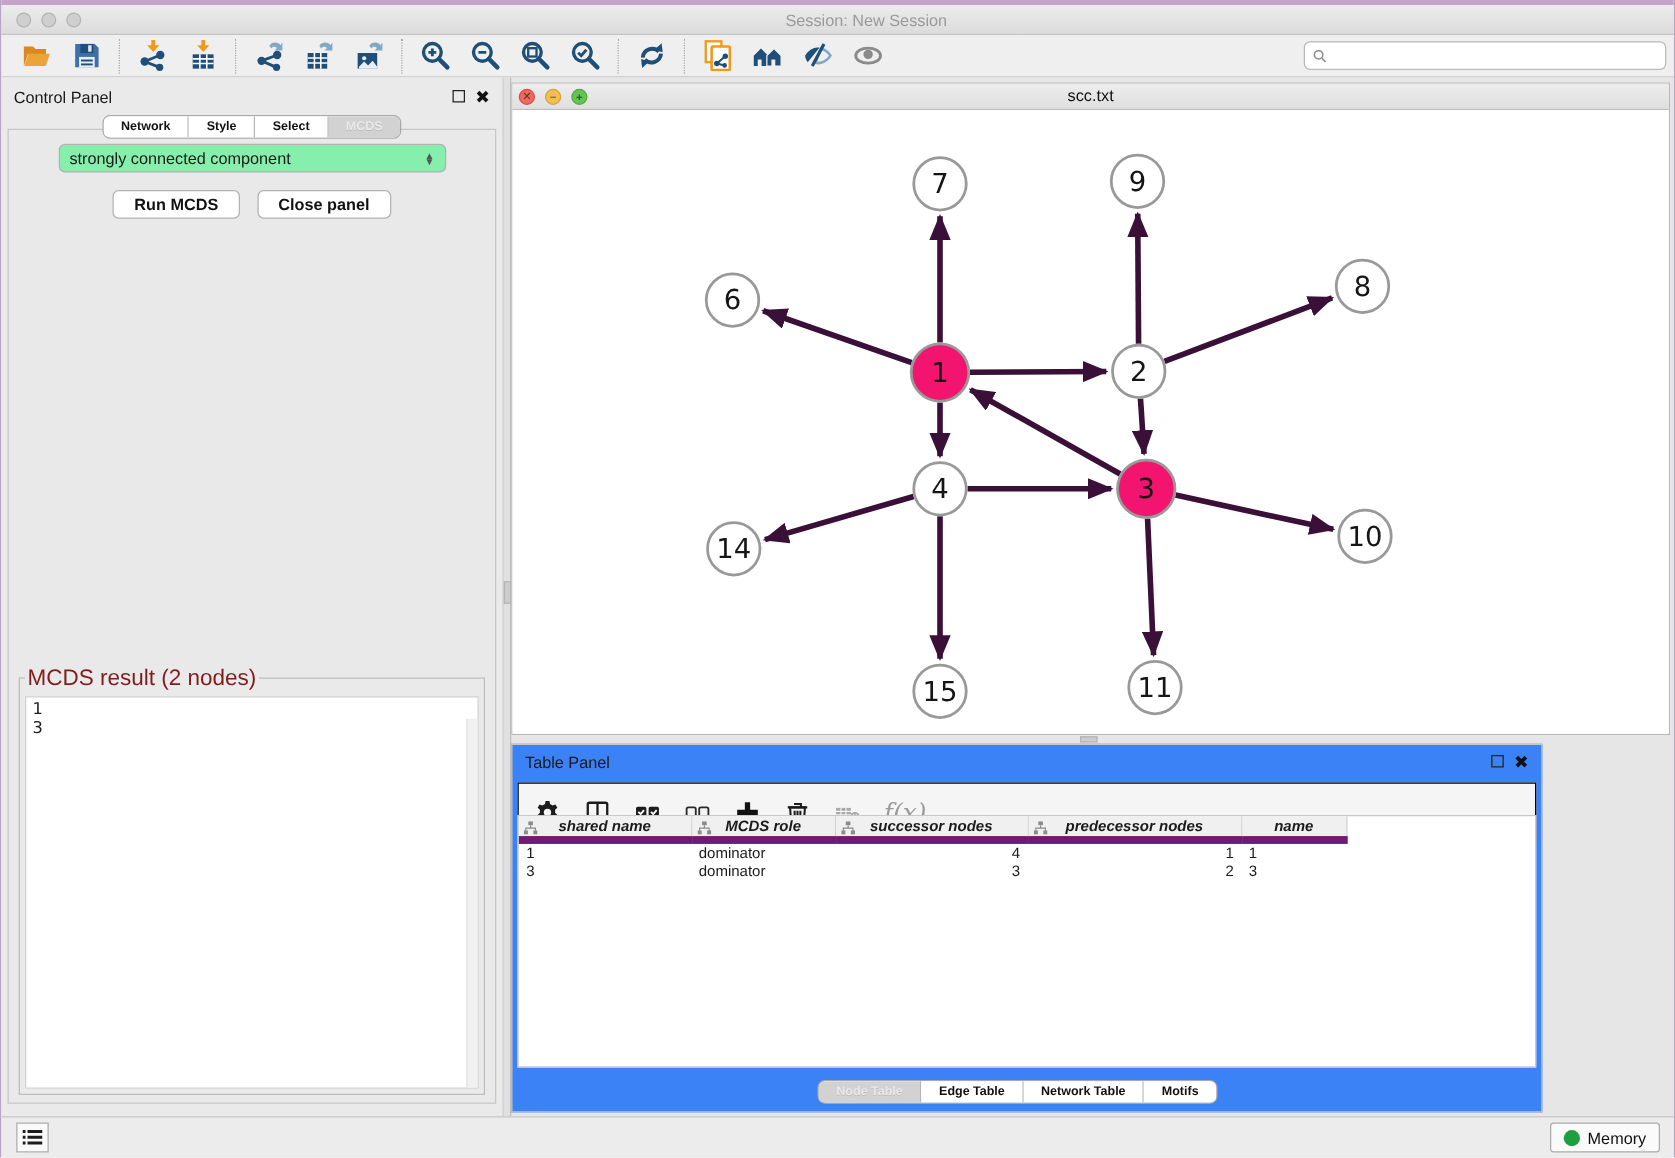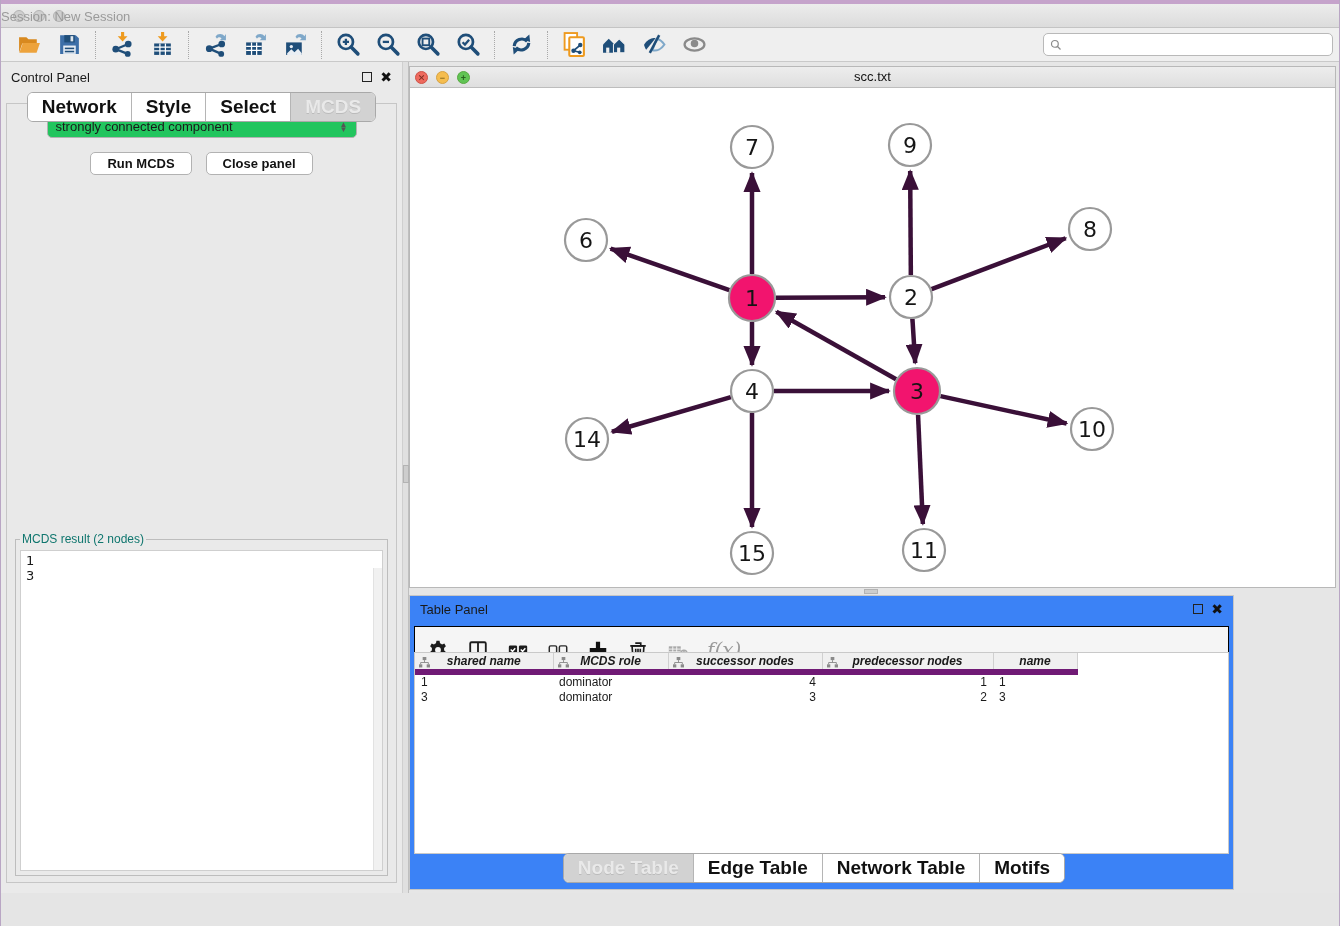--- a/index.html
+++ b/index.html
@@ -7,21 +7,21 @@
   body { font-family:"Liberation Sans","DejaVu Sans",sans-serif; font-size:13px; color:#1a1a1a; }
   #app { position:relative; width:1340px; height:926px; background:#e5e5e5; overflow:hidden; border-left:1px solid #b9a6c4; border-right:1px solid #b9a6c4; }
 
   
   .top-accent { position:absolute; left:0; top:0; width:1340px; height:4px; background:#c5a3cb; }
   .titlebar { position:absolute; left:0; top:4px; width:1340px; height:24px;
     background:linear-gradient(#ececec,#dcdcdc); border-bottom:1px solid #c4c4c4; }
   .traffic { position:absolute; top:6px; width:12px; height:12px; border-radius:50%;
     background:#cfcfcf; border:1px solid #b3b3b3; }
   .t-close{left:12px;} .t-min{left:32px;} .t-max{left:52px;}
-  .win-title { position:absolute; left:0; right:0; top:5px; text-align:left; color:#9a9a9a; }
+  .win-title { position:absolute; left:0; right:0; top:5px; text-align:center; color:#9a9a9a;padding-left:44px; }
 
   
   .toolbar { position:absolute; left:0; top:28px; width:1340px; height:34px;
     background:#efefef; border-bottom:1px solid #c9c9c9; display:flex; align-items:center; padding:0 8px; }
   .tb-icon { width:34px; height:30px; display:flex; align-items:center; justify-content:center; margin:0 3px; }
   .tb-icon svg { width:25px; height:25px; }
   .tb-sep { width:1px; height:28px; margin:0 6px; border-left:1px dotted #a9a9a9; }
   .searchbox { margin-left:auto; width:290px; height:23px; background:#fff; border:1px solid #b9b9b9;
     border-radius:5px; display:flex; align-items:center; padding:0 6px; }
   .searchbox input { border:none; outline:none; flex:1; font-size:12px; font-family:inherit; background:transparent; }
@@ -34,33 +34,33 @@
 
   
   .cpanel { position:absolute; left:0; top:0; width:401px; height:831px; background:#eaeaea; }
   .panel-head { position:relative; height:30px; display:flex; align-items:center; padding:0 10px; }
   .panel-title { font-size:13px; color:#1a1a1a; }
   .panel-btns { margin-left:auto; display:flex; align-items:center; gap:8px; }
   .float-ic { width:10px; height:10px; border:1.5px solid #222; display:inline-block; }
   .close-ic { font-weight:bold; font-size:14px; color:#111; line-height:10px; }
   .tabgroup { display:flex; justify-content:center; position:relative; z-index:2; }
   .tabs { display:flex; border:1px solid #a9a9a9; border-radius:6px; overflow:hidden; background:#fff; }
-  .tab { padding:3px 14px; font-weight:700; font-size:19px; background:#fff; color:#111; border-right:1px solid #b5b5b5; cursor:default; }
+  .tab { padding:3px 14px; font-weight:700; font-size:10px; background:#fff; color:#111; border-right:1px solid #b5b5b5; cursor:default; }
   .tab:last-child { border-right:none; }
   .tab.sel { background:#d2d2d2; color:#e9e9e9; text-shadow:0 1px 0 #bbb; }
   .cpanel-body { position:absolute; left:5px; right:5px; top:41px; bottom:10px; background:#e9e9e9; border:1px solid #c6c6c6; }
   .opt-label { text-align:center; margin-top:22px; font-weight:700; }
-  .dropdown { margin:11px auto 0; width:310px; height:23px; background:#22c55e; border:1px solid #b2b2b2; border-radius:5px;
+  .dropdown { margin:11px auto 0; width:310px; height:23px; background:#86efac; border:1px solid #b2b2b2; border-radius:5px;
     display:flex; align-items:center; padding:0 8px; }
   .dropdown .dd-text { flex:1; font-size:13px; }
   .dd-arrows { display:flex; flex-direction:column; align-items:center; line-height:5px; color:#555; font-size:8px; }
   .btnrow { display:flex; justify-content:center; gap:14px; margin-top:14px; }
   .mac-btn { background:#fff; border:1px solid #b2b2b2; border-radius:5px; padding:3px 16px; font-weight:700; font-size:13px; color:#111; }
   fieldset.result { position:absolute; left:8px; right:8px; top:428px; bottom:6px; border:1px solid #bdbdbd; padding:4px; background:#eaeaea; }
-  fieldset.result legend { font-size:12px; color:#0f766e; padding:0 2px; }
+  fieldset.result legend { font-size:18px; color:#7f1d1d; padding:0 2px; }
   .result-area { position:relative; width:100%; height:100%; background:#fff; border:1px solid #cfcfcf; font-family:"DejaVu Sans",sans-serif;
     font-size:13px; padding:2px 5px; white-space:pre-line; overflow:hidden; }
   .result-scroll { position:absolute; right:0; top:0; width:9px; height:100%; background:#f1f1f1; border-left:1px solid #e2e2e2; }
 
   
   .rside { position:absolute; left:408px; top:0; width:927px; height:831px; }
   .netwin { position:absolute; left:0; top:4px; width:927px; height:522px; background:#fff; border:1px solid #b8b8b8; }
   .netwin-titlebar { position:relative; height:21px; background:linear-gradient(#ededed,#dfdfdf); border-bottom:1px solid #bdbdbd; }
   .nw-btn { position:absolute; top:4px; width:13px; height:13px; border-radius:50%; font-size:9px; font-weight:bold;
     display:flex; align-items:center; justify-content:center; color:#7a2b20; }
@@ -521,13 +521,31 @@
             <span class="tab sel">Node Table</span>
             <span class="tab">Edge Table</span>
             <span class="tab">Network Table</span>
             <span class="tab">Motifs</span>
           </div>
         </div>
       </div>
     </div>
   </div>
 
+  <div class="statusbar">
+    <span class="list-btn">
+      <svg width="16" height="14" viewBox="0 0 16 14">
+          <g fill="#1c1c1c">
+            <rect x="0" y="1" width="2.4" height="2.4"></rect>
+            <rect x="4" y="1" width="12" height="2.4"></rect>
+            <rect x="0" y="5.6" width="2.4" height="2.4"></rect>
+            <rect x="4" y="5.6" width="12" height="2.4"></rect>
+            <rect x="0" y="10.2" width="2.4" height="2.4"></rect>
+            <rect x="4" y="10.2" width="12" height="2.4"></rect>
+          </g>
+        </svg>
+    </span>
+    <span class="mem-btn">
+      <span class="green-dot"></span>
+      <span>Memory</span>
+    </span>
+  </div>
 </div>
 
 </body></html>

